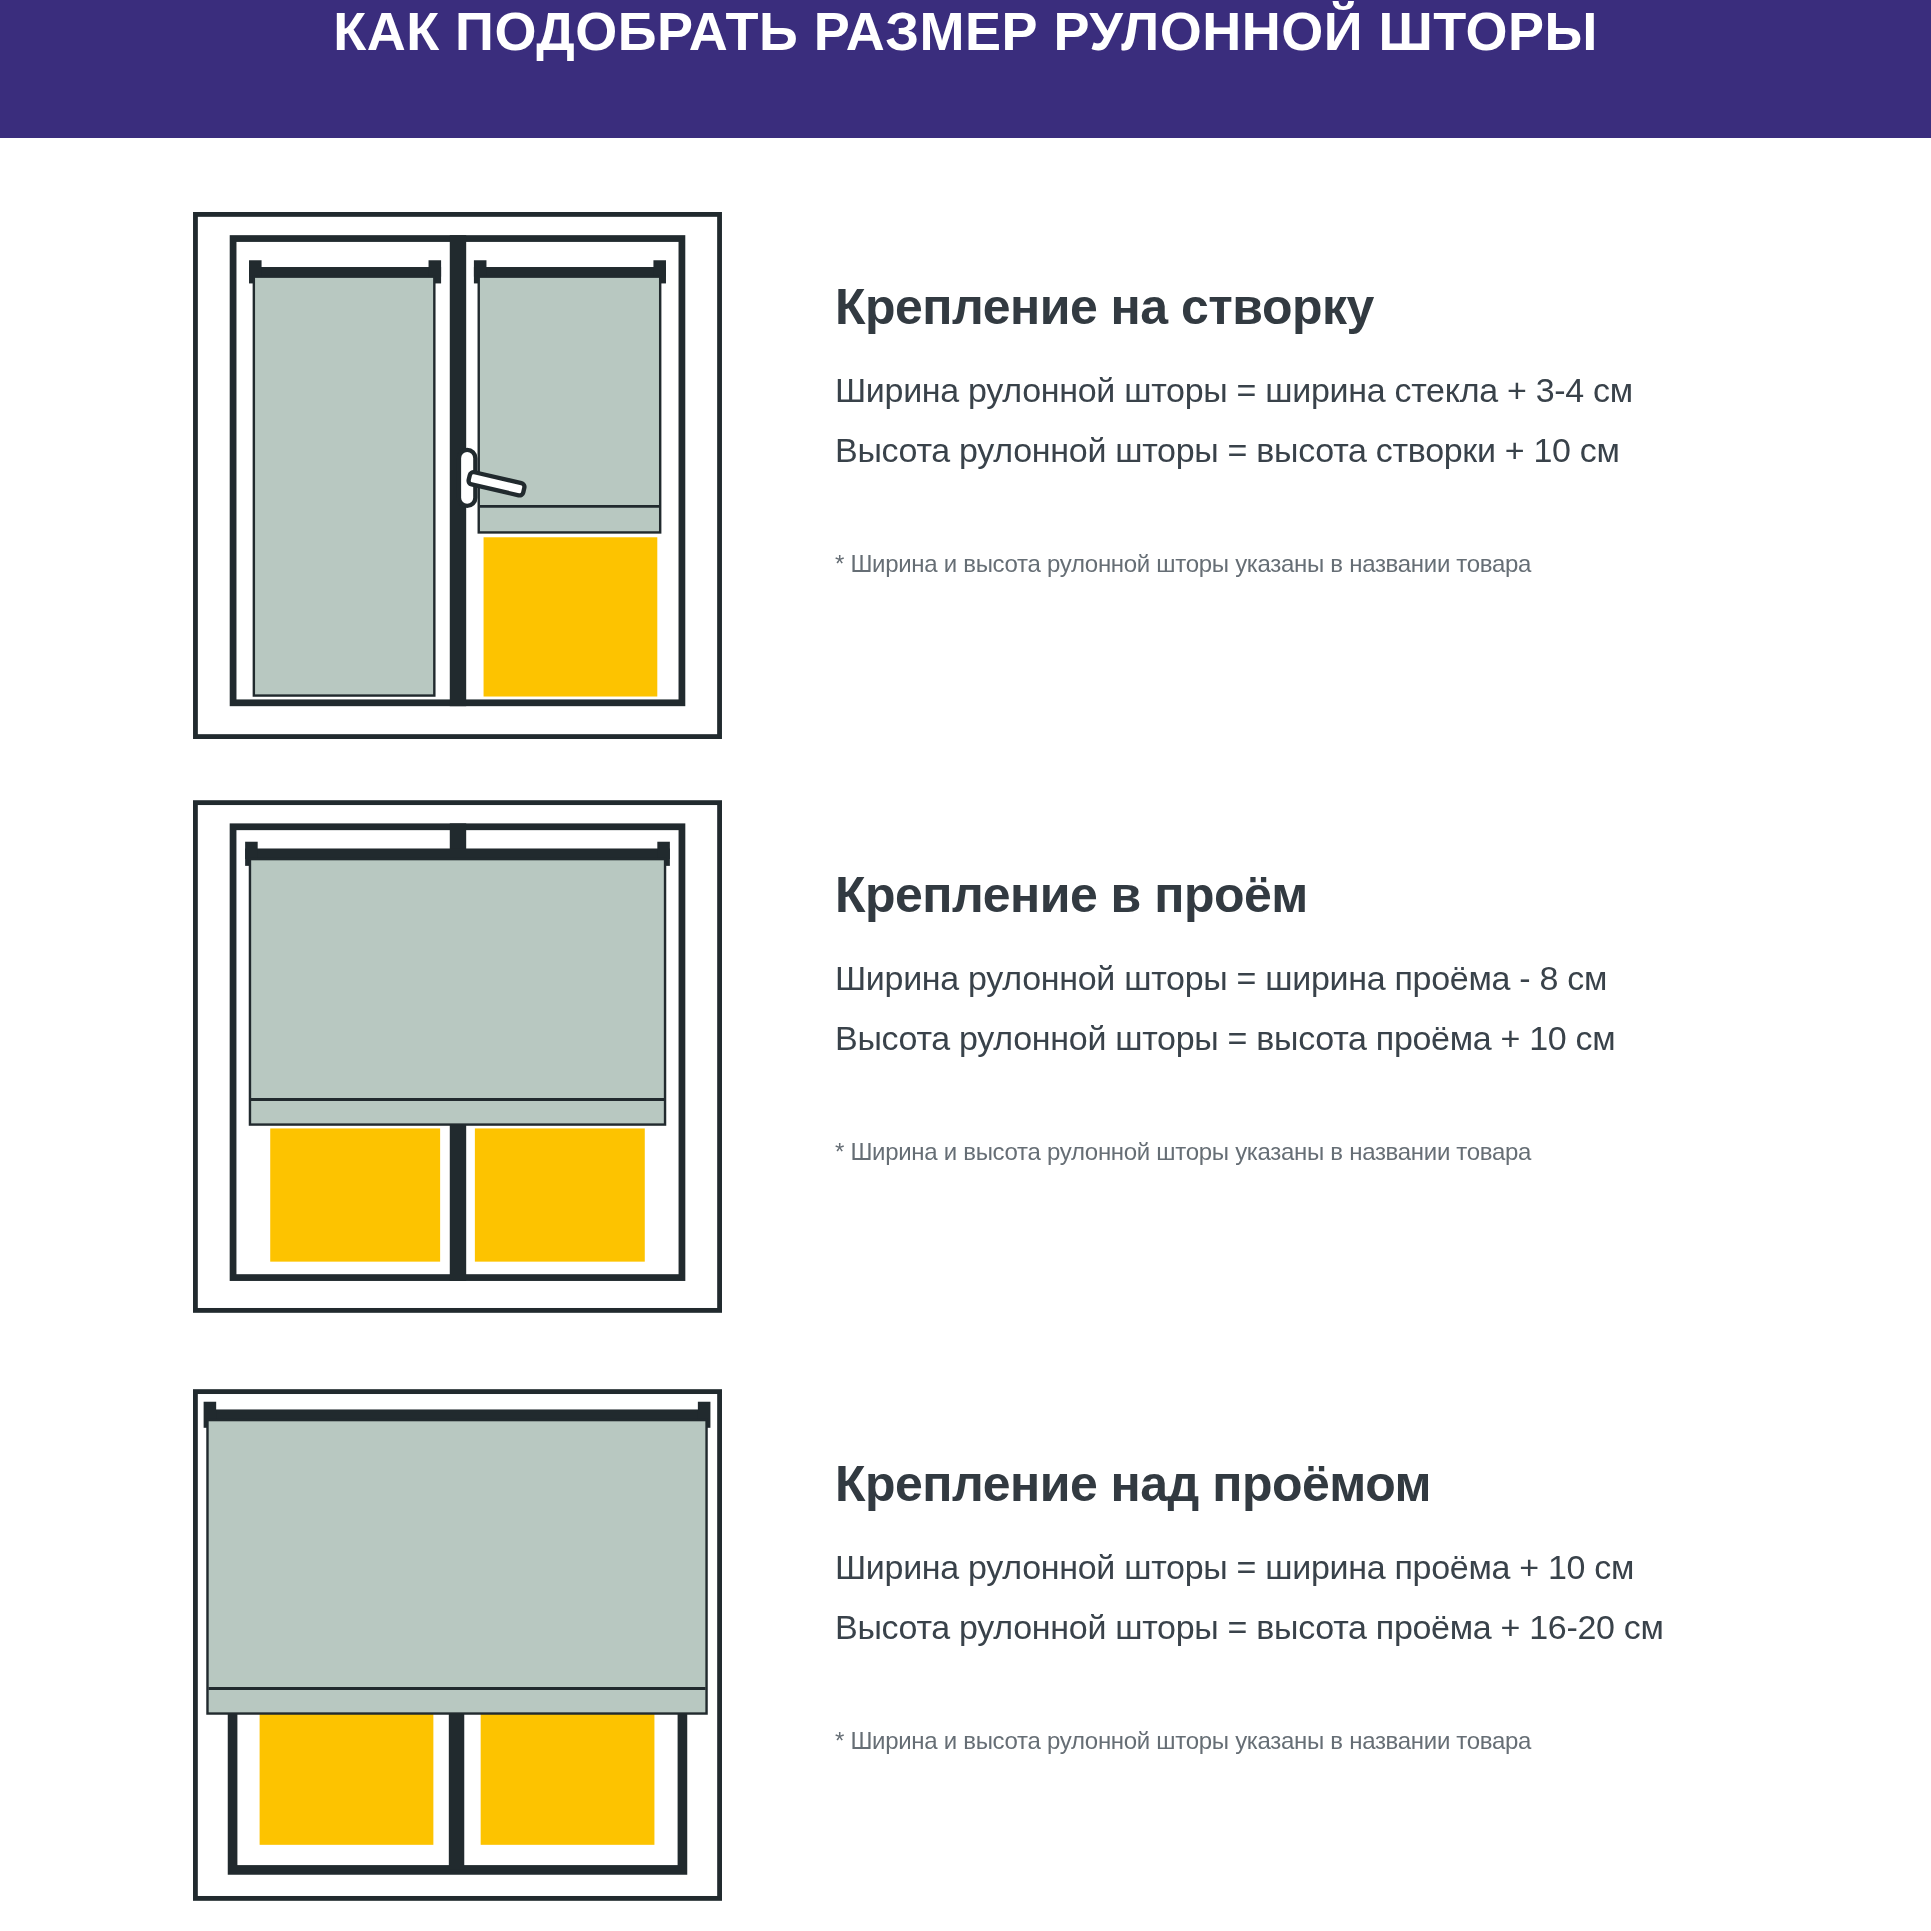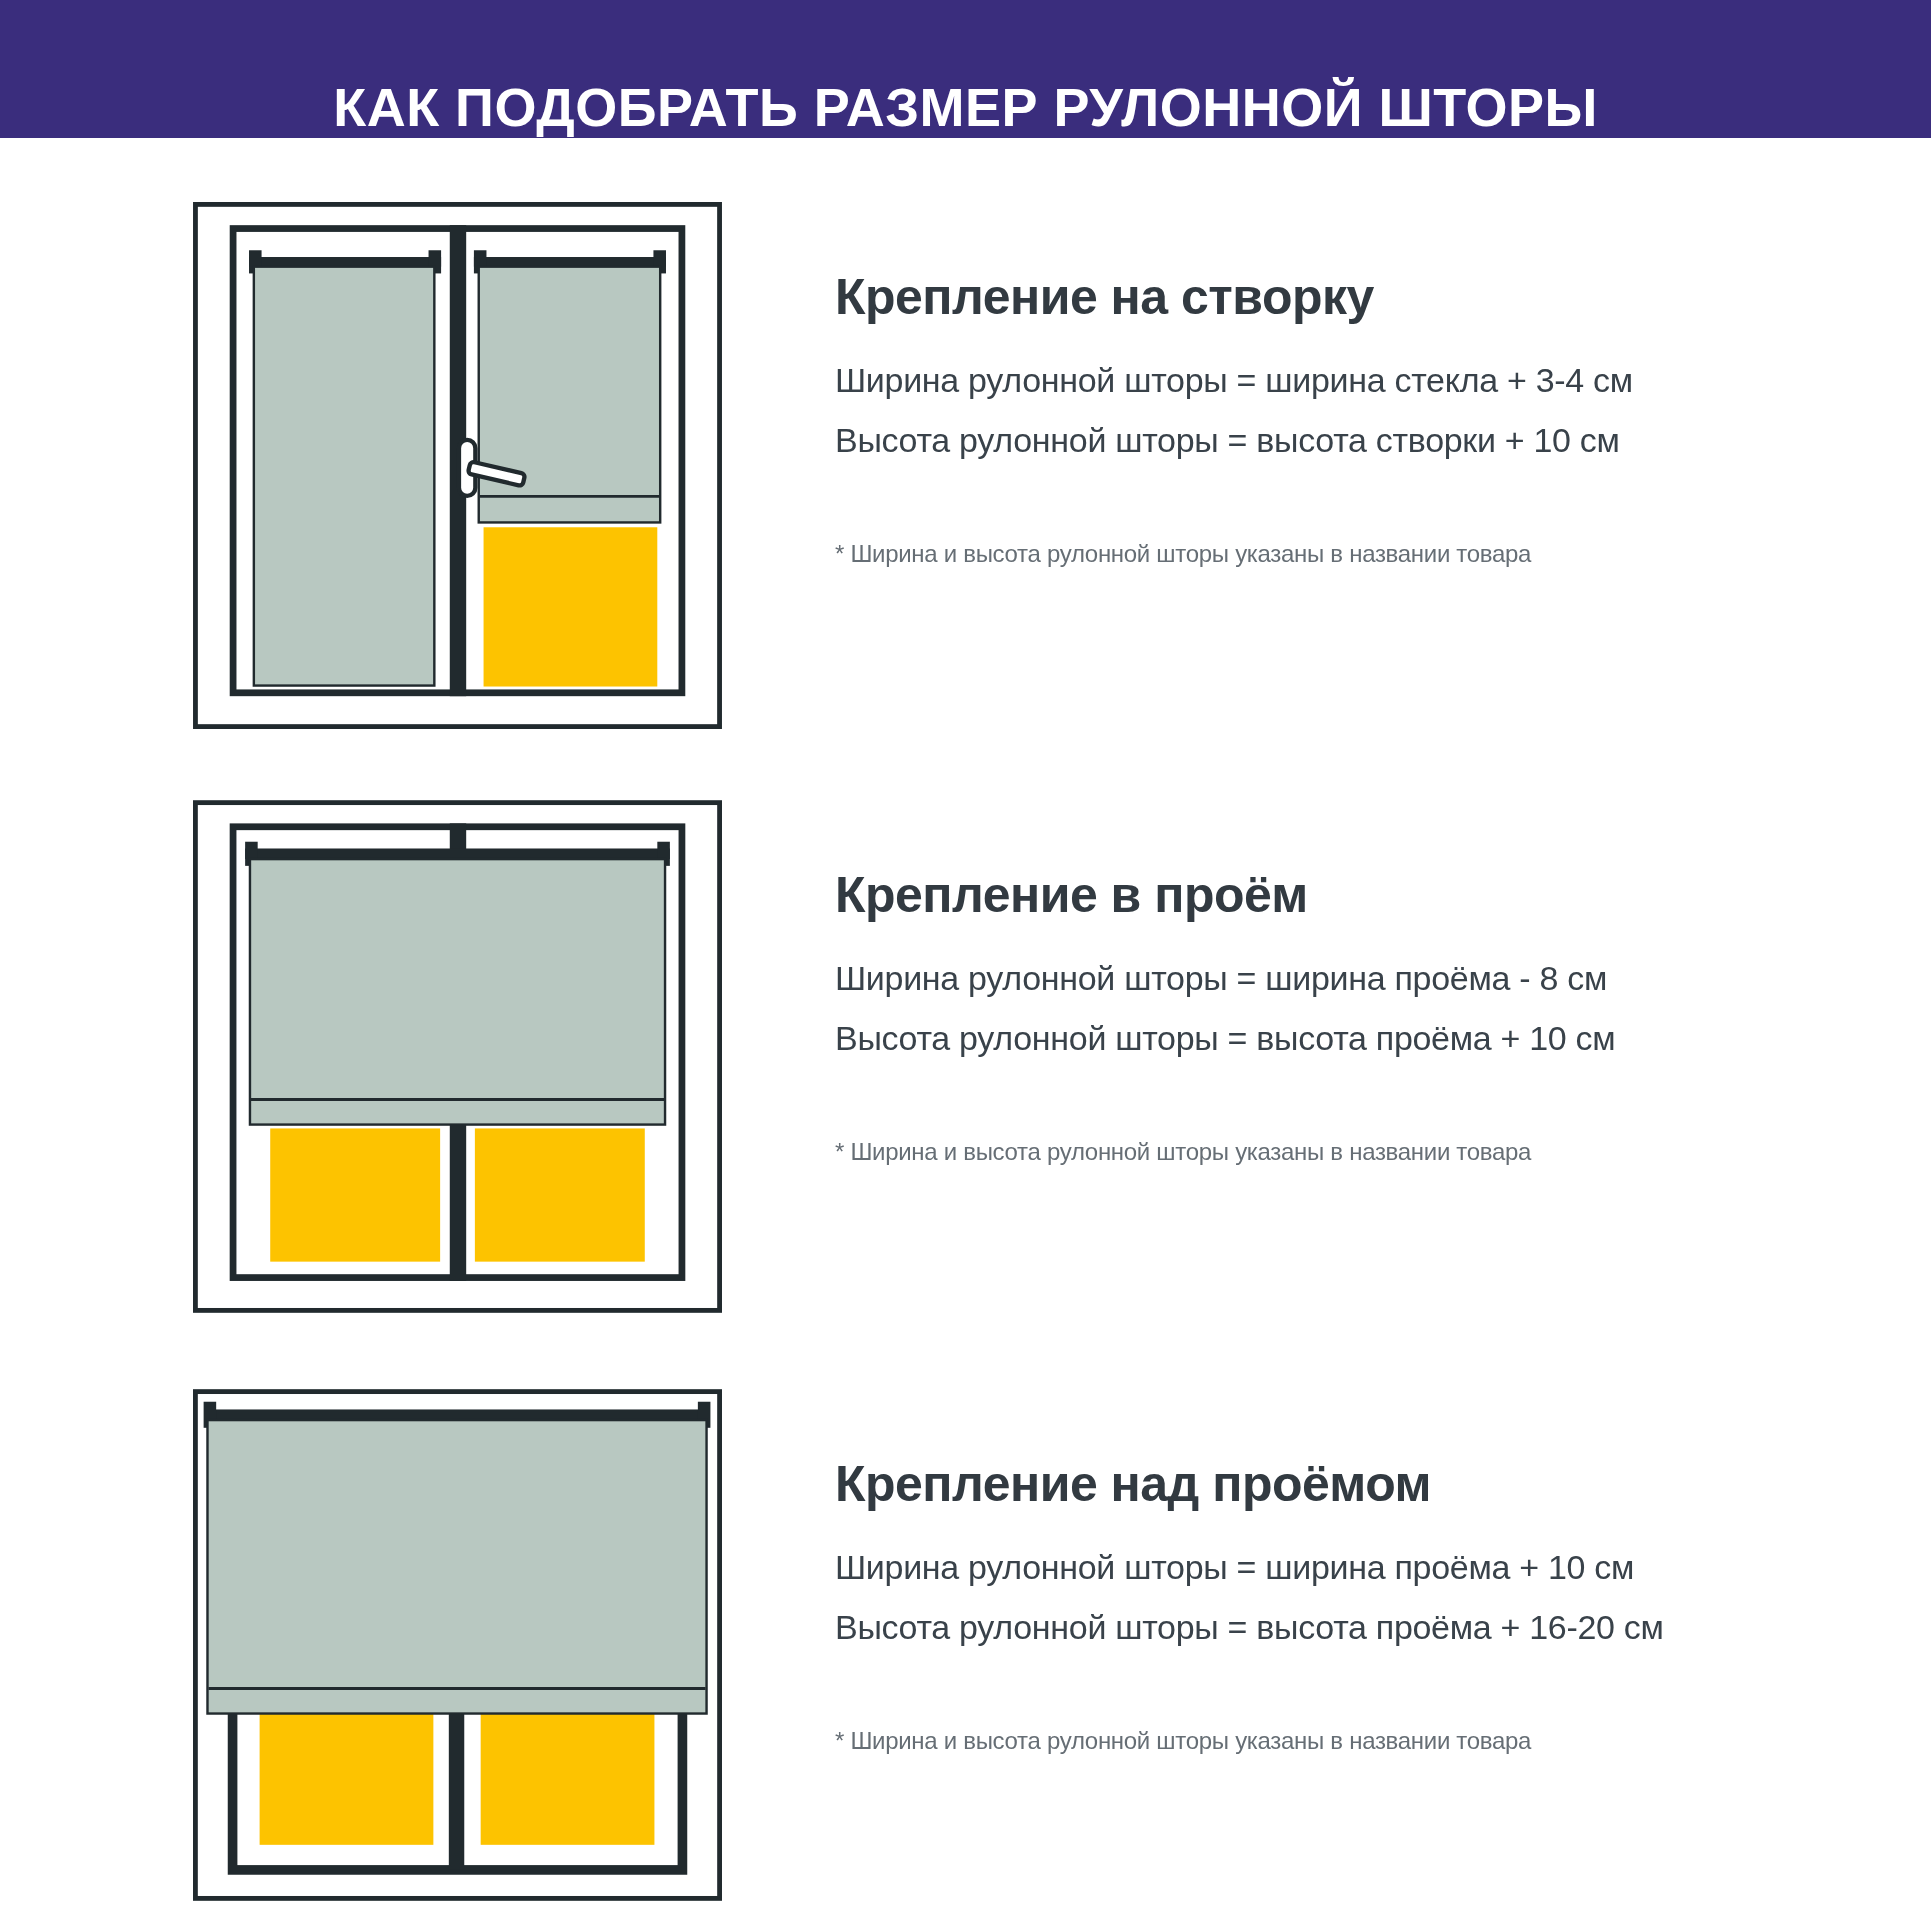--- a/index.html
+++ b/index.html
@@ -12,28 +12,28 @@
     --note_text:#666e75;
     --page_bg:#ffffff;
   }
   html,body{margin:0;padding:0;background:#fff;}
   .canvas{
     position:relative;width:1931px;height:1931px;background:var(--page_bg);
     font-family:"Liberation Sans",sans-serif;overflow:hidden;
   }
   .header{
     position:absolute;left:0;top:0;width:1931px;height:138px;
-    background:var(--header_bg);display:flex;align-items:flex-end;justify-content:center;
+    background:var(--header_bg);display:flex;align-items:flex-start;justify-content:center;
   }
   .header h1{
     margin:0;color:#ffffff;font-size:54px;font-weight:700;letter-spacing:0.5px;
     text-transform:uppercase;white-space:nowrap;
   }
   .section{position:absolute;left:0;width:1931px;}
-  .sec-1{top:202px;height:541px;}
+  .sec-1{top:212px;height:541px;}
   .sec-2{top:800px;height:526px;}
   .sec-3{top:1389px;height:526px;}
   .diagram{position:absolute;left:193px;top:0;}
   .textblock{position:absolute;left:835px;top:0;width:1043px;}
   .textblock h2{
     position:absolute;left:0;top:66px;margin:0;
     font-size:50px;font-weight:700;color:var(--title_text);letter-spacing:-0.5px;white-space:nowrap;
   }
   .formula{
     position:absolute;left:0;margin:0;font-size:34px;line-height:1.2;

